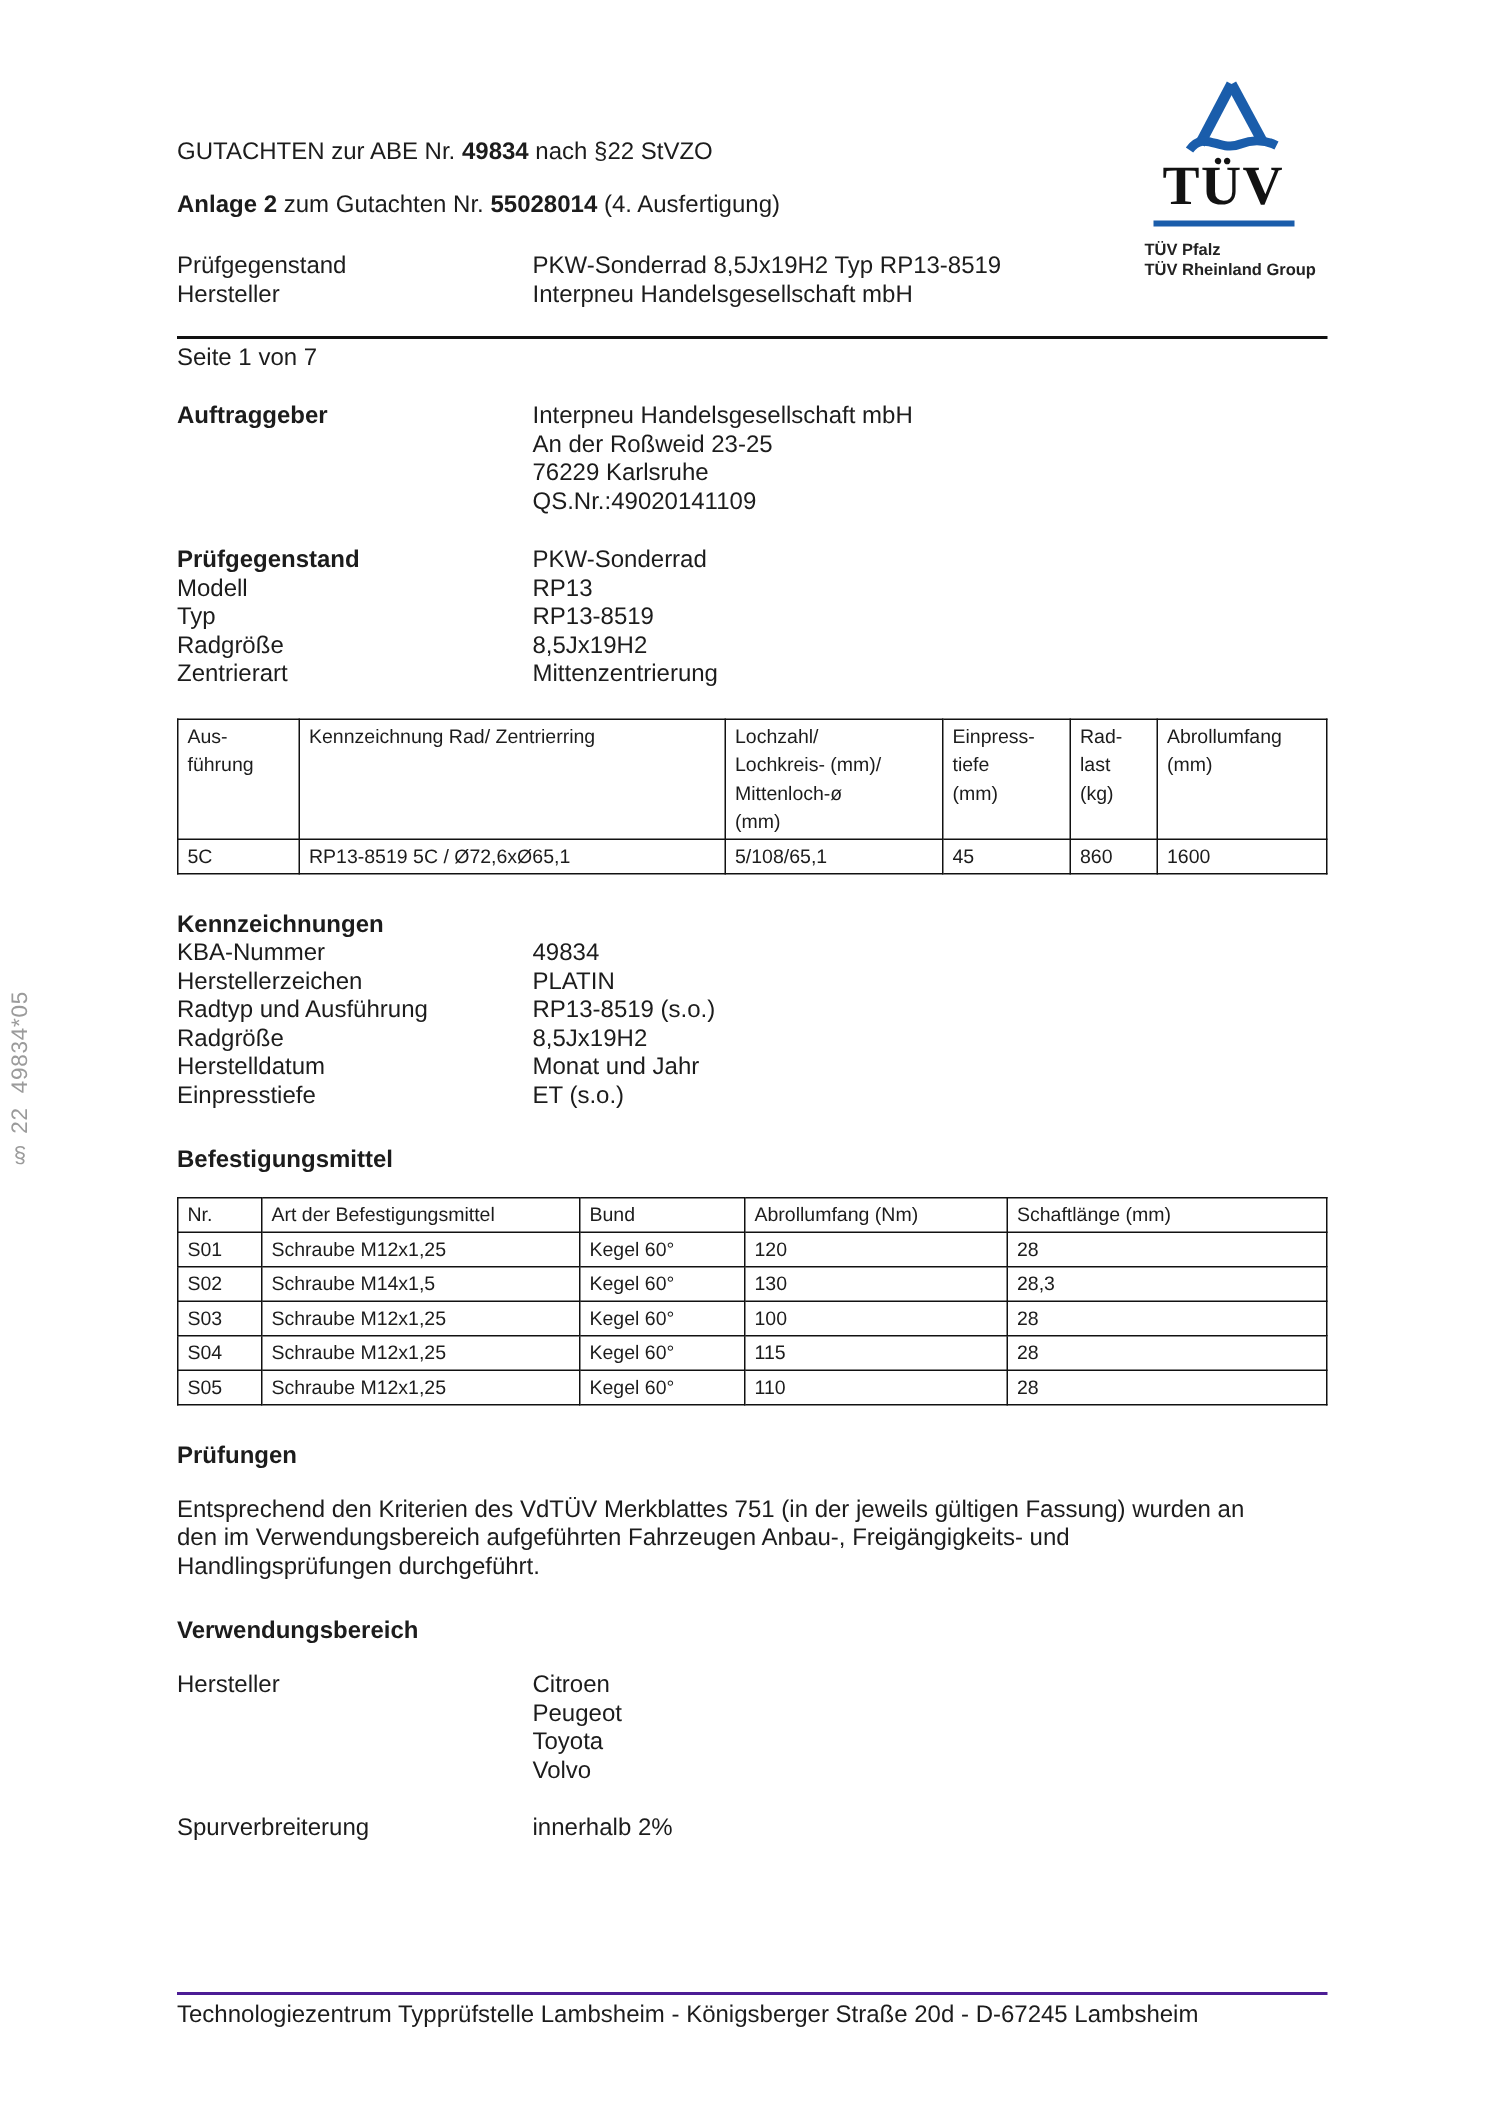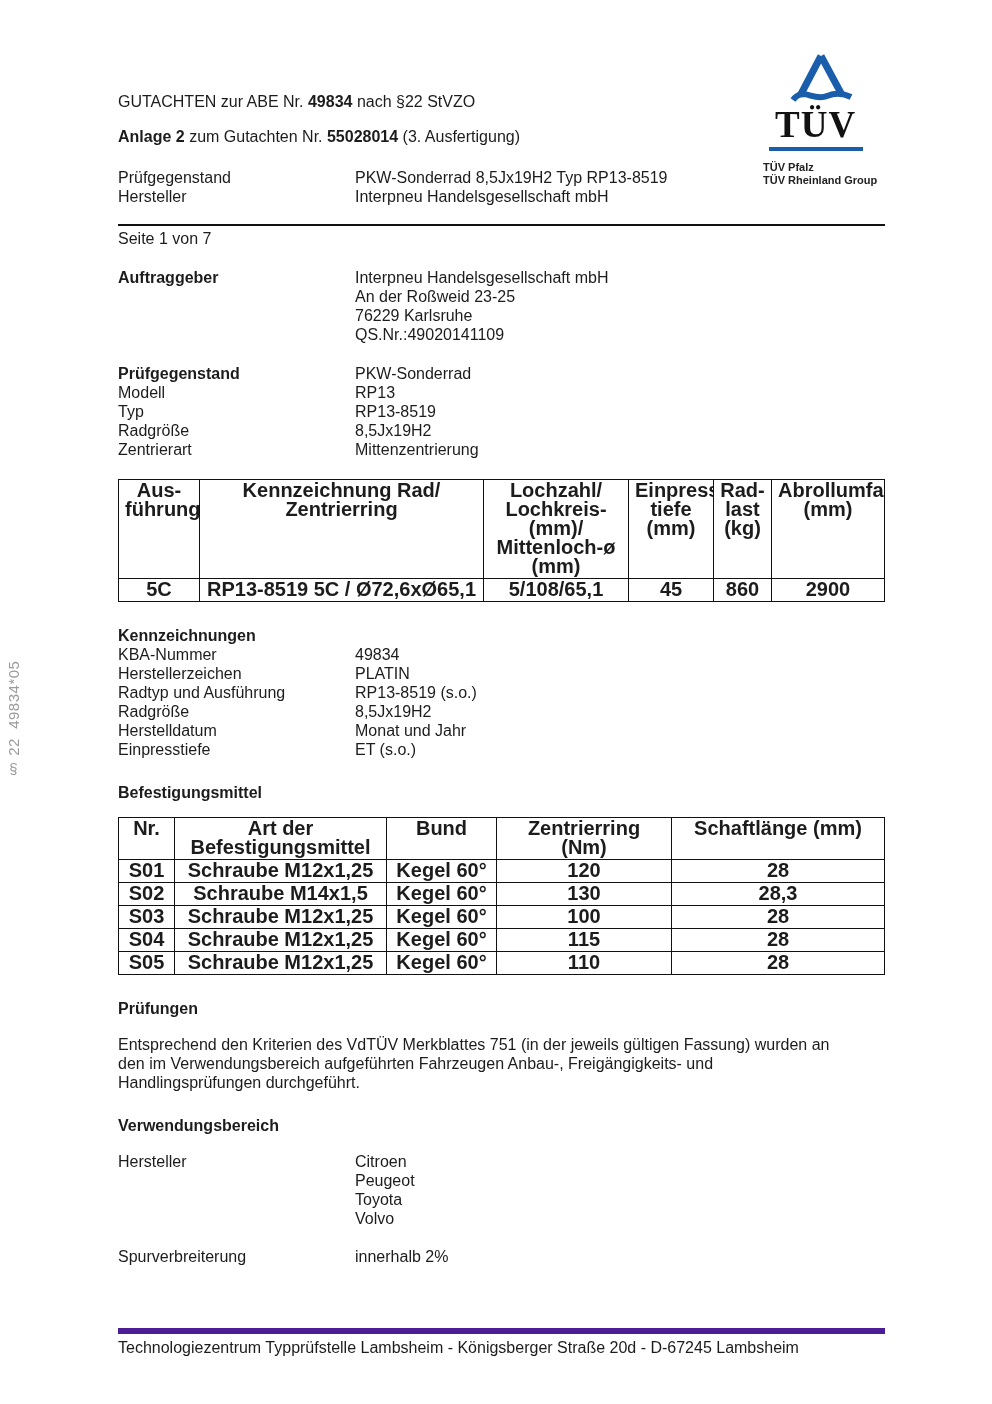--- a/index.html
+++ b/index.html
@@ -31,24 +31,24 @@
   .header-rule { margin-top: 18px; border-top: 2px solid #111; }
   .page-indicator { margin-top: 3px; text-align: left; }
 
   .sec-auftraggeber { margin-top: 20px; }
   .sec-pruefgegenstand { margin-top: 20px; }
 
   table { border-collapse: collapse; width: 100%; table-layout: fixed; }
   th, td {
     border: 1.5px solid #111;
     padding: 1px 6px 2px 6px;
-    text-align: center;
+    text-align: left;
     vertical-align: top;
-    font-weight: bold;
-    font-size: 20px;
+    font-weight: normal;
+    font-size: 13px;
     line-height: 19px;
     overflow: hidden;
   }
   th { white-space: pre-line; }
   .rad-table { margin-top: 20px; }
   .befestigung-table { margin-top: 15px; }
 
   .section-heading { font-weight: bold; margin-top: 24px; margin-bottom: 0; }
   .kv-tight { margin-top: 0; }
 
@@ -74,21 +74,21 @@
     transform: rotate(180deg);
     color: #9b9b9b;
     font-size: 15px;
     letter-spacing: 0.5px;
     white-space: pre;
   }
 
   
   .footer {
     position: absolute; left: 118px; top: 1328px; width: 767px;
-    border-top: 6px solid #4c1d95; padding-top: 4px;
+    border-top: 2px solid #4c1d95; padding-top: 4px;
   }
 </style>
 </head>
 <body>
 
 <div class="page">
 
   <div class="side-code">§ 22  49834*05</div>
 
   <div class="logo">
@@ -102,21 +102,21 @@
     <div class="logo-sub">
       <div>TÜV Pfalz</div>
       <div>TÜV Rheinland Group</div>
     </div>
   </div>
 
   <div class="content">
 
     <div class="title-line"><span>GUTACHTEN zur ABE Nr. </span><b>49834</b><span> nach §22 StVZO</span></div>
 
-    <div class="anlage-line"><b>Anlage 2</b><span> zum Gutachten Nr. </span><b>55028014</b><span> (3. Ausfertigung)</span></div>
+    <div class="anlage-line"><b>Anlage 2</b><span> zum Gutachten Nr. </span><b>55028014</b><span> (4. Ausfertigung)</span></div>
 
     <div class="head-kv">
       <div class="kv">
         <div class="k">Prüfgegenstand</div>
         <div class="v">PKW-Sonderrad 8,5Jx19H2 Typ RP13-8519</div>
       </div>
       <div class="kv">
         <div class="k">Hersteller</div>
         <div class="v">Interpneu Handelsgesellschaft mbH</div>
       </div>
@@ -182,21 +182,21 @@
 (kg)</th>
         <th>Abrollumfang
 (mm)</th>
       </tr>
       <tr>
         <td>5C</td>
         <td>RP13-8519 5C / Ø72,6xØ65,1</td>
         <td>5/108/65,1</td>
         <td>45</td>
         <td>860</td>
-        <td>2900</td>
+        <td>1600</td>
       </tr>
     </tbody>
       </table>
 
     <div class="section-heading">Kennzeichnungen</div>
     <div class="kv-tight">
       <div class="kv">
           <div class="k">KBA-Nummer</div>
           <div class="v">49834</div>
         </div>
@@ -229,21 +229,21 @@
           <col style="width:212px">
           <col style="width:110px">
           <col style="width:175px">
           <col>
       </colgroup>
       <tbody>
           <tr>
         <th>Nr.</th>
         <th>Art der Befestigungsmittel</th>
         <th>Bund</th>
-        <th>Zentrierring (Nm)</th>
+        <th>Abrollumfang (Nm)</th>
         <th>Schaftlänge (mm)</th>
       </tr>
       <tr>
         <td>S01</td>
         <td>Schraube M12x1,25</td>
         <td>Kegel 60°</td>
         <td>120</td>
         <td>28</td>
       </tr>
       <tr>

